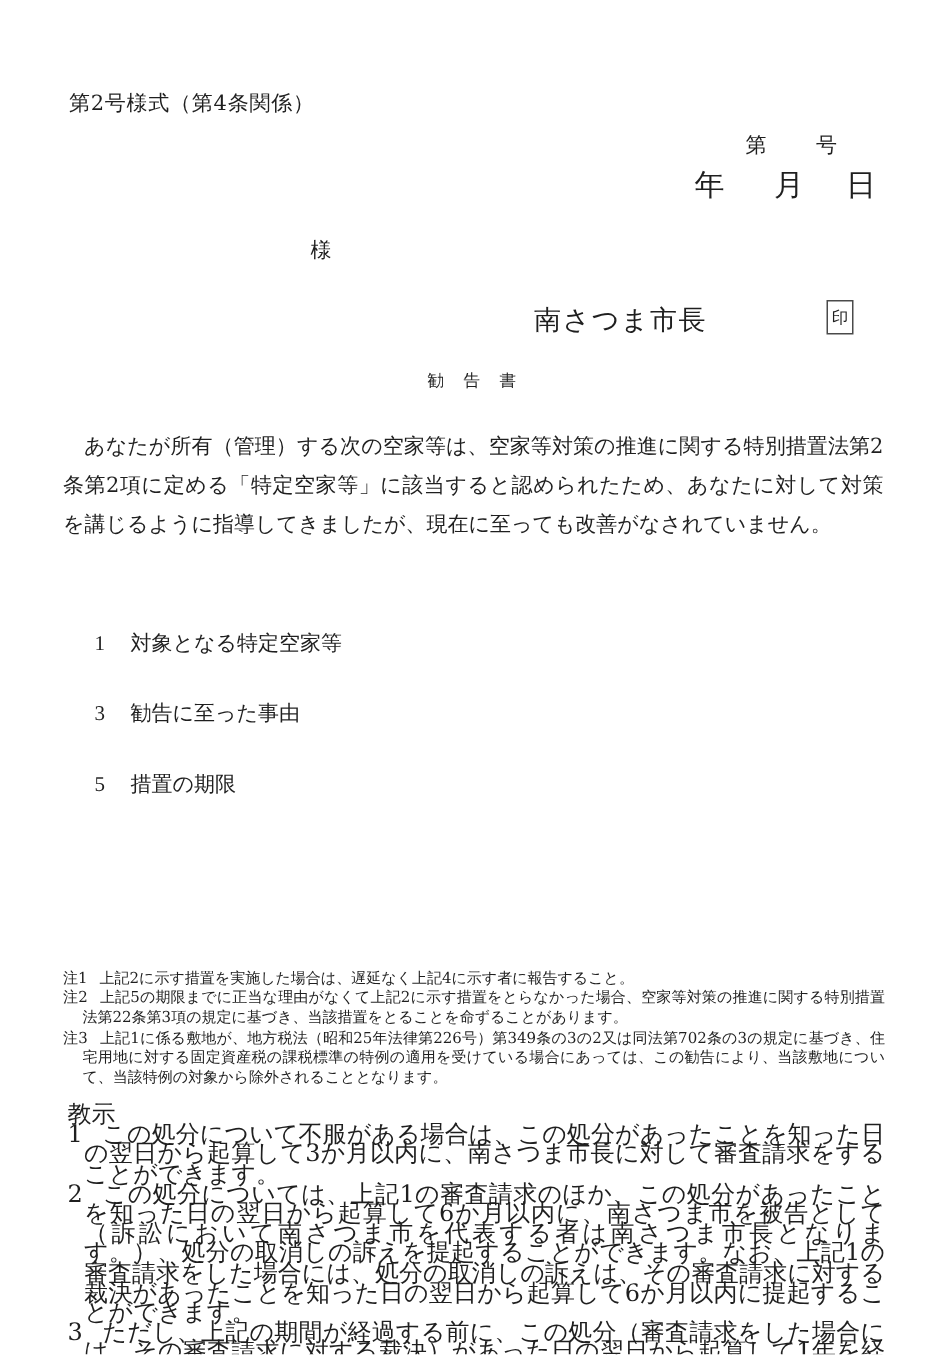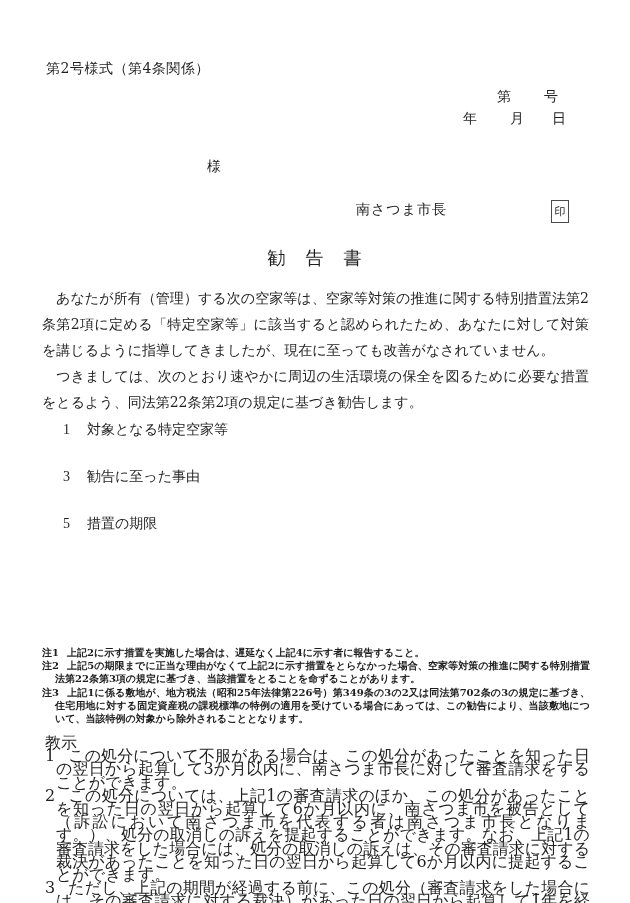--- a/index.html
+++ b/index.html
@@ -14,58 +14,57 @@
     position: relative;
     width: 630px; height: 903px;
     background: #ffffff;
     overflow: hidden;
   }
   .abs { position: absolute; }
 
   .form-no { left: 46px; top: 60px; font-size: 14px; letter-spacing: 0.5px; }
 
   .doc-no-line { left: 497px; top: 88px; font-size: 14px; }
-  .date-line   { left: 463px; top: 110px; font-size: 14px; }
+  .date-line   { left: 463px; top: 110px; font-size: 20px; }
   .sp33 { display: inline-block; width: 33px; }
   .sp28 { display: inline-block; width: 28px; }
 
   .addressee { left: 207px; top: 158px; font-size: 14px; }
 
-  .sender { left: 356px; top: 201px; font-size: 14px; letter-spacing: 1px; }
+  .sender { left: 356px; top: 201px; font-size: 18px; letter-spacing: 1px; }
   .seal-box {
     left: 551px; top: 200px;
     width: 18px; height: 23px;
     border: 1px solid #4a4a4a;
     display: flex; align-items: center; justify-content: center;
     font-size: 11px;
   }
 
   .doc-title {
     left: 0; top: 246px; width: 100%;
     text-align: center;
-    font-size: 18px;
+    font-size: 11px;
     letter-spacing: 1px;
   }
 
   .body-text {
     left: 42px; top: 285px; width: 547px;
     font-size: 14px; line-height: 26px;
     text-align: justify;
   }
   .body-text p { margin: 0; }
 
   .item-list { left: 63px; top: 420px; font-size: 14px; }
   .list-item { line-height: 20px; margin-bottom: 27px; font-family: Liberation Serif, serif; }
   .inum { display: inline-block; width: 24px; }
 
   .notes {
     left: 42px; top: 646px; width: 548px;
     font-size: 10px; line-height: 13.2px;
     text-align: justify;
-    font-weight: bold;
   }
   .note { padding-left: 13px; text-indent: -13px; }
   .nnum { margin-right: 8px; }
 
   .kyoji {
     left: 45px; top: 736px; width: 545px;
     font-size: 16px; line-height: 13.2px;
     text-align: justify;
   }
   .kyoji-head { font-weight: normal; }
@@ -91,21 +90,20 @@
 
   <div class="abs sender">南さつま市長</div>
   <div class="abs seal-box">
     <span>印</span>
   </div>
 
   <div class="abs doc-title">勧　告　書</div>
 
   <div class="abs body-text">
     <p>　あなたが所有（管理）する次の空家等は、空家等対策の推進に関する特別措置法第2条第2項に定める「特定空家等」に該当すると認められたため、あなたに対して対策を講じるように指導してきましたが、現在に至っても改善がなされていません。</p>
-    <p>　つきましては、次のとおり速やかに周辺の生活環境の保全を図るために必要な措置をとるよう、同法第22条第2項の規定に基づき勧告します。</p>
   </div>
 
   <div class="abs item-list">
     <div class="list-item"><span class="inum">1</span><span>対象となる特定空家等</span></div>
     <div class="list-item"><span class="inum">3</span><span>勧告に至った事由</span></div>
     <div class="list-item"><span class="inum">5</span><span>措置の期限</span></div>
   </div>
 
   <div class="abs notes">
     <div class="note"><span class="nnum">注1</span><span>上記2に示す措置を実施した場合は、遅延なく上記4に示す者に報告すること。</span></div>

